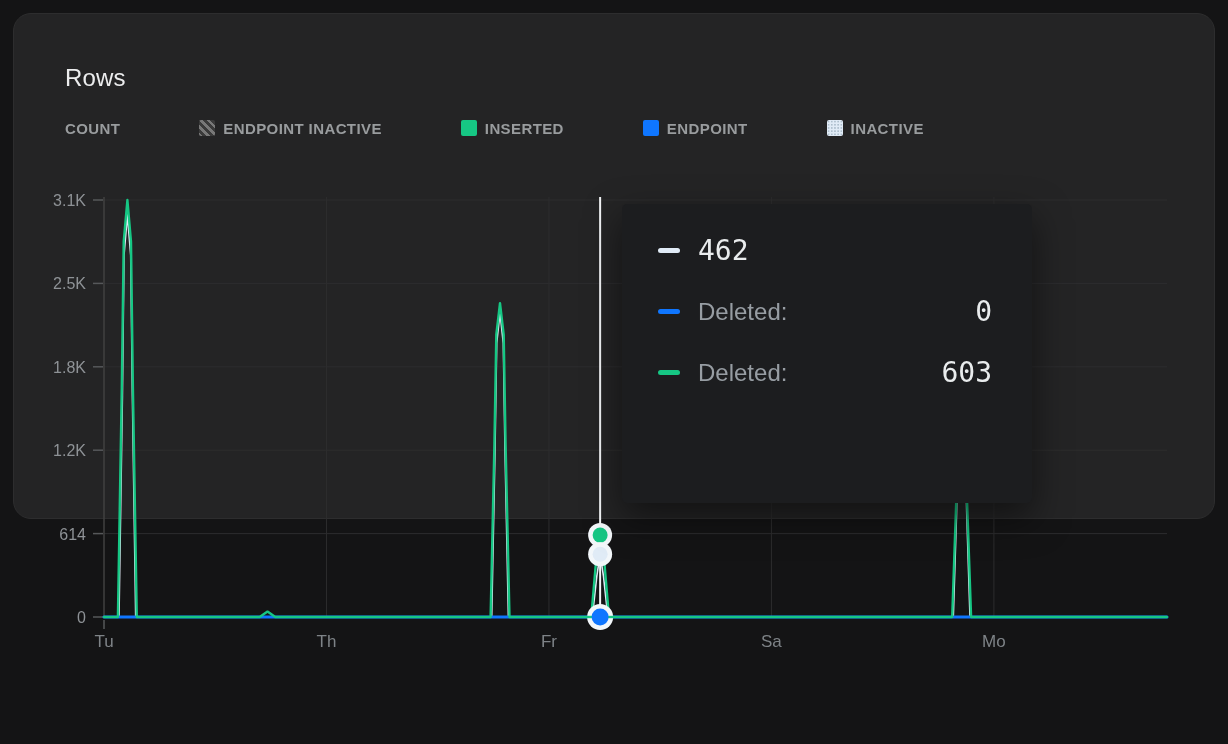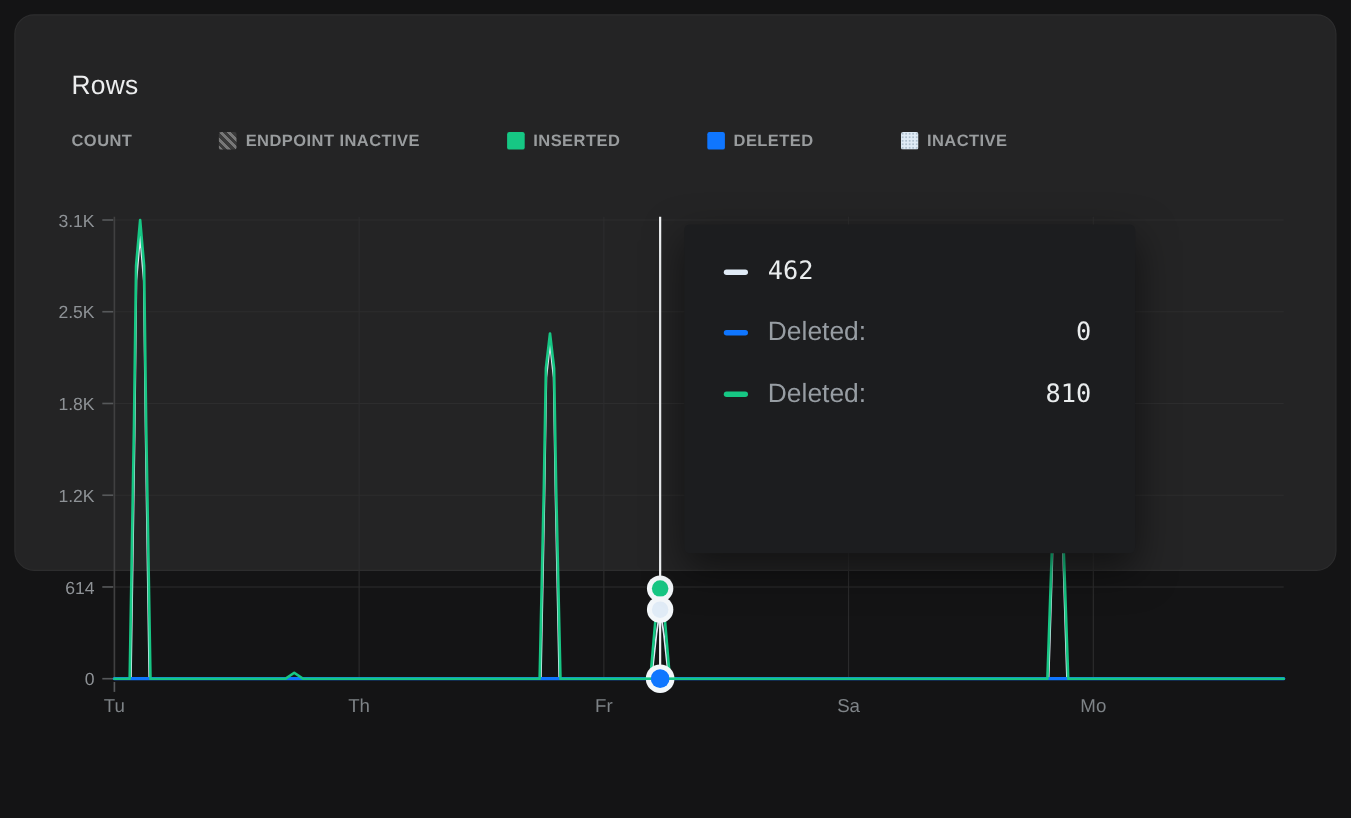--- a/index.html
+++ b/index.html
@@ -45,21 +45,21 @@
     padding:30px 40px 0 36px;z-index:5;
   }
   .tt-title{
     margin:0 0 38px 0;font-size:25px;font-weight:400;color:#e6e8ea;
     letter-spacing:.2px;
   }
   .tt-row{display:flex;align-items:center;margin-bottom:28px;}
   .tt-dash{width:22px;height:5px;border-radius:2.5px;margin-right:18px;flex:0 0 auto;}
   .tt-label{font-size:24px;color:#979da3;flex:1;}
   .tt-value{
-    font-family:"DejaVu Sans Mono",monospace;font-size:23px;color:#e9eced;
+    font-family:"DejaVu Sans Mono",monospace;font-size:28px;color:#e9eced;
     text-align:right;
   }
 </style>
 </head>
 <body>
 
 <div class="stage">
 
   <div class="card">
     <h1 class="card-title">Rows</h1>
@@ -72,21 +72,21 @@
         <span class="lg-label">ENDPOINT INACTIVE</span>
       </div>
 
       <div class="lg-item">
         <span class="sq sq-color" style="background-color: rgb(22, 199, 132);"></span>
         <span class="lg-label">INSERTED</span>
       </div>
 
       <div class="lg-item">
         <span class="sq sq-color" style="background-color: rgb(15, 118, 255);"></span>
-        <span class="lg-label">DELETED</span>
+        <span class="lg-label">ENDPOINT</span>
       </div>
 
       <div class="lg-item">
         <span class="sq sq-color sq-dotted" style="background-color: rgb(224, 235, 246);"></span>
         <span class="lg-label">INACTIVE</span>
       </div>
     </div>
   </div>
 
   <svg id="chart-svg" width="1228" height="744">
@@ -140,17 +140,17 @@
 
     <div class="tt-row">
       <span class="tt-dash" style="background: rgb(15, 118, 255);"></span>
       <span class="tt-label">Deleted:</span>
       <span class="tt-value">0</span>
     </div>
 
     <div class="tt-row">
       <span class="tt-dash" style="background: rgb(22, 199, 132);"></span>
       <span class="tt-label">Deleted:</span>
-      <span class="tt-value">810</span>
+      <span class="tt-value">603</span>
     </div>
   </div>
 
 </div>
 
 </body></html>

